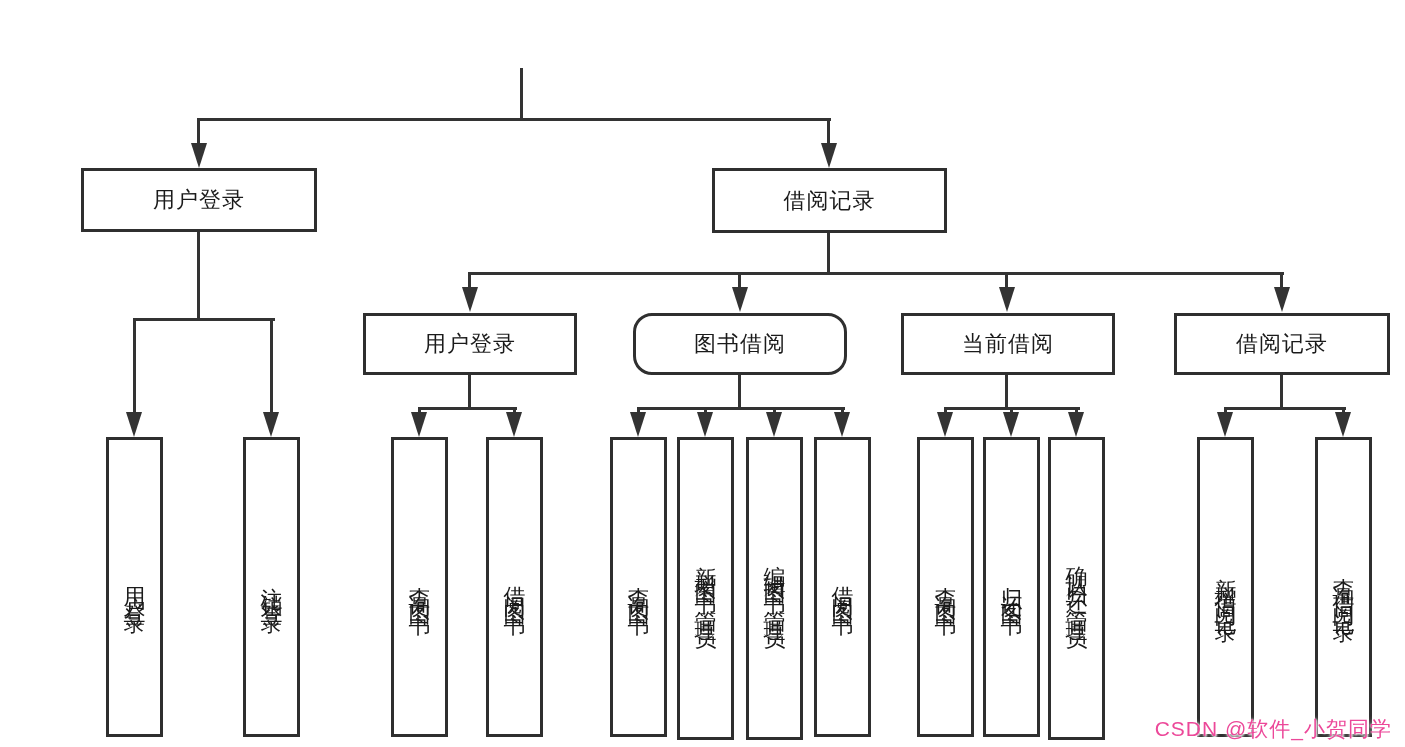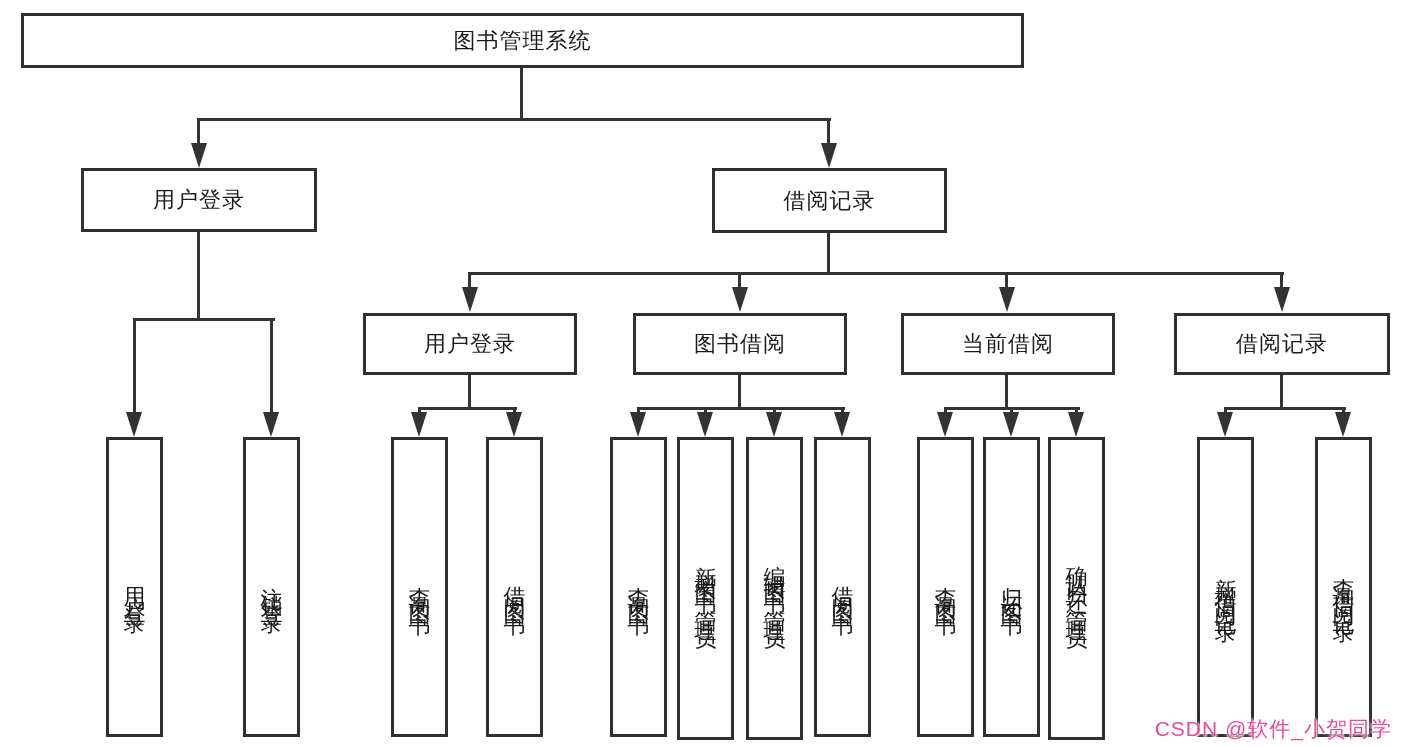--- a/index.html
+++ b/index.html
@@ -61,23 +61,20 @@
     letter-spacing: 1px;
     text-shadow: 0 0 2px #ffffff, 0 0 4px #ffffff, 1px 1px 2px #ffffff;
     white-space: nowrap;
   }
 </style>
 </head>
 <body>
 
 <div id="canvas">
 
-  <div class="box" style="left:21px; top:13px; width:1003px; height:55px;">
-    <span>图书管理系统</span>
-  </div>
 
   <div class="vline" style="left:520px; top:68px; height:50px;"></div>
   <div class="hline" style="left:197px; top:118px; width:634px;"></div>
   <div class="vline" style="left:197px; top:118px; height:26px;"></div>
   <div class="ahead" style="left:191px; top:143px;"></div>
   <div class="vline" style="left:827px; top:118px; height:26px;"></div>
   <div class="ahead" style="left:821px; top:143px;"></div>
 
   <div class="box" style="left:81px; top:168px; width:236px; height:64px;">
     <span>用户登录</span>
@@ -100,21 +97,21 @@
   <div class="vline" style="left:738px; top:272px; height:16px;"></div>
   <div class="ahead" style="left:732px; top:287px;"></div>
   <div class="vline" style="left:1005px; top:272px; height:16px;"></div>
   <div class="ahead" style="left:999px; top:287px;"></div>
   <div class="vline" style="left:1280px; top:272px; height:16px;"></div>
   <div class="ahead" style="left:1274px; top:287px;"></div>
 
   <div class="box" style="left:363px; top:313px; width:214px; height:62px;">
     <span>用户登录</span>
   </div>
-  <div class="box" style="left:633px; top:313px; width:214px; height:62px;">
+  <div class="box" style="left:633px; top:313px; width:214px; height:62px;border-radius:19px;">
     <span>图书借阅</span>
   </div>
   <div class="box" style="left:901px; top:313px; width:214px; height:62px;">
     <span>当前借阅</span>
   </div>
   <div class="box" style="left:1174px; top:313px; width:216px; height:62px;">
     <span>借阅记录</span>
   </div>
 
   <div class="vline" style="left:468px; top:375px; height:32px;"></div>

